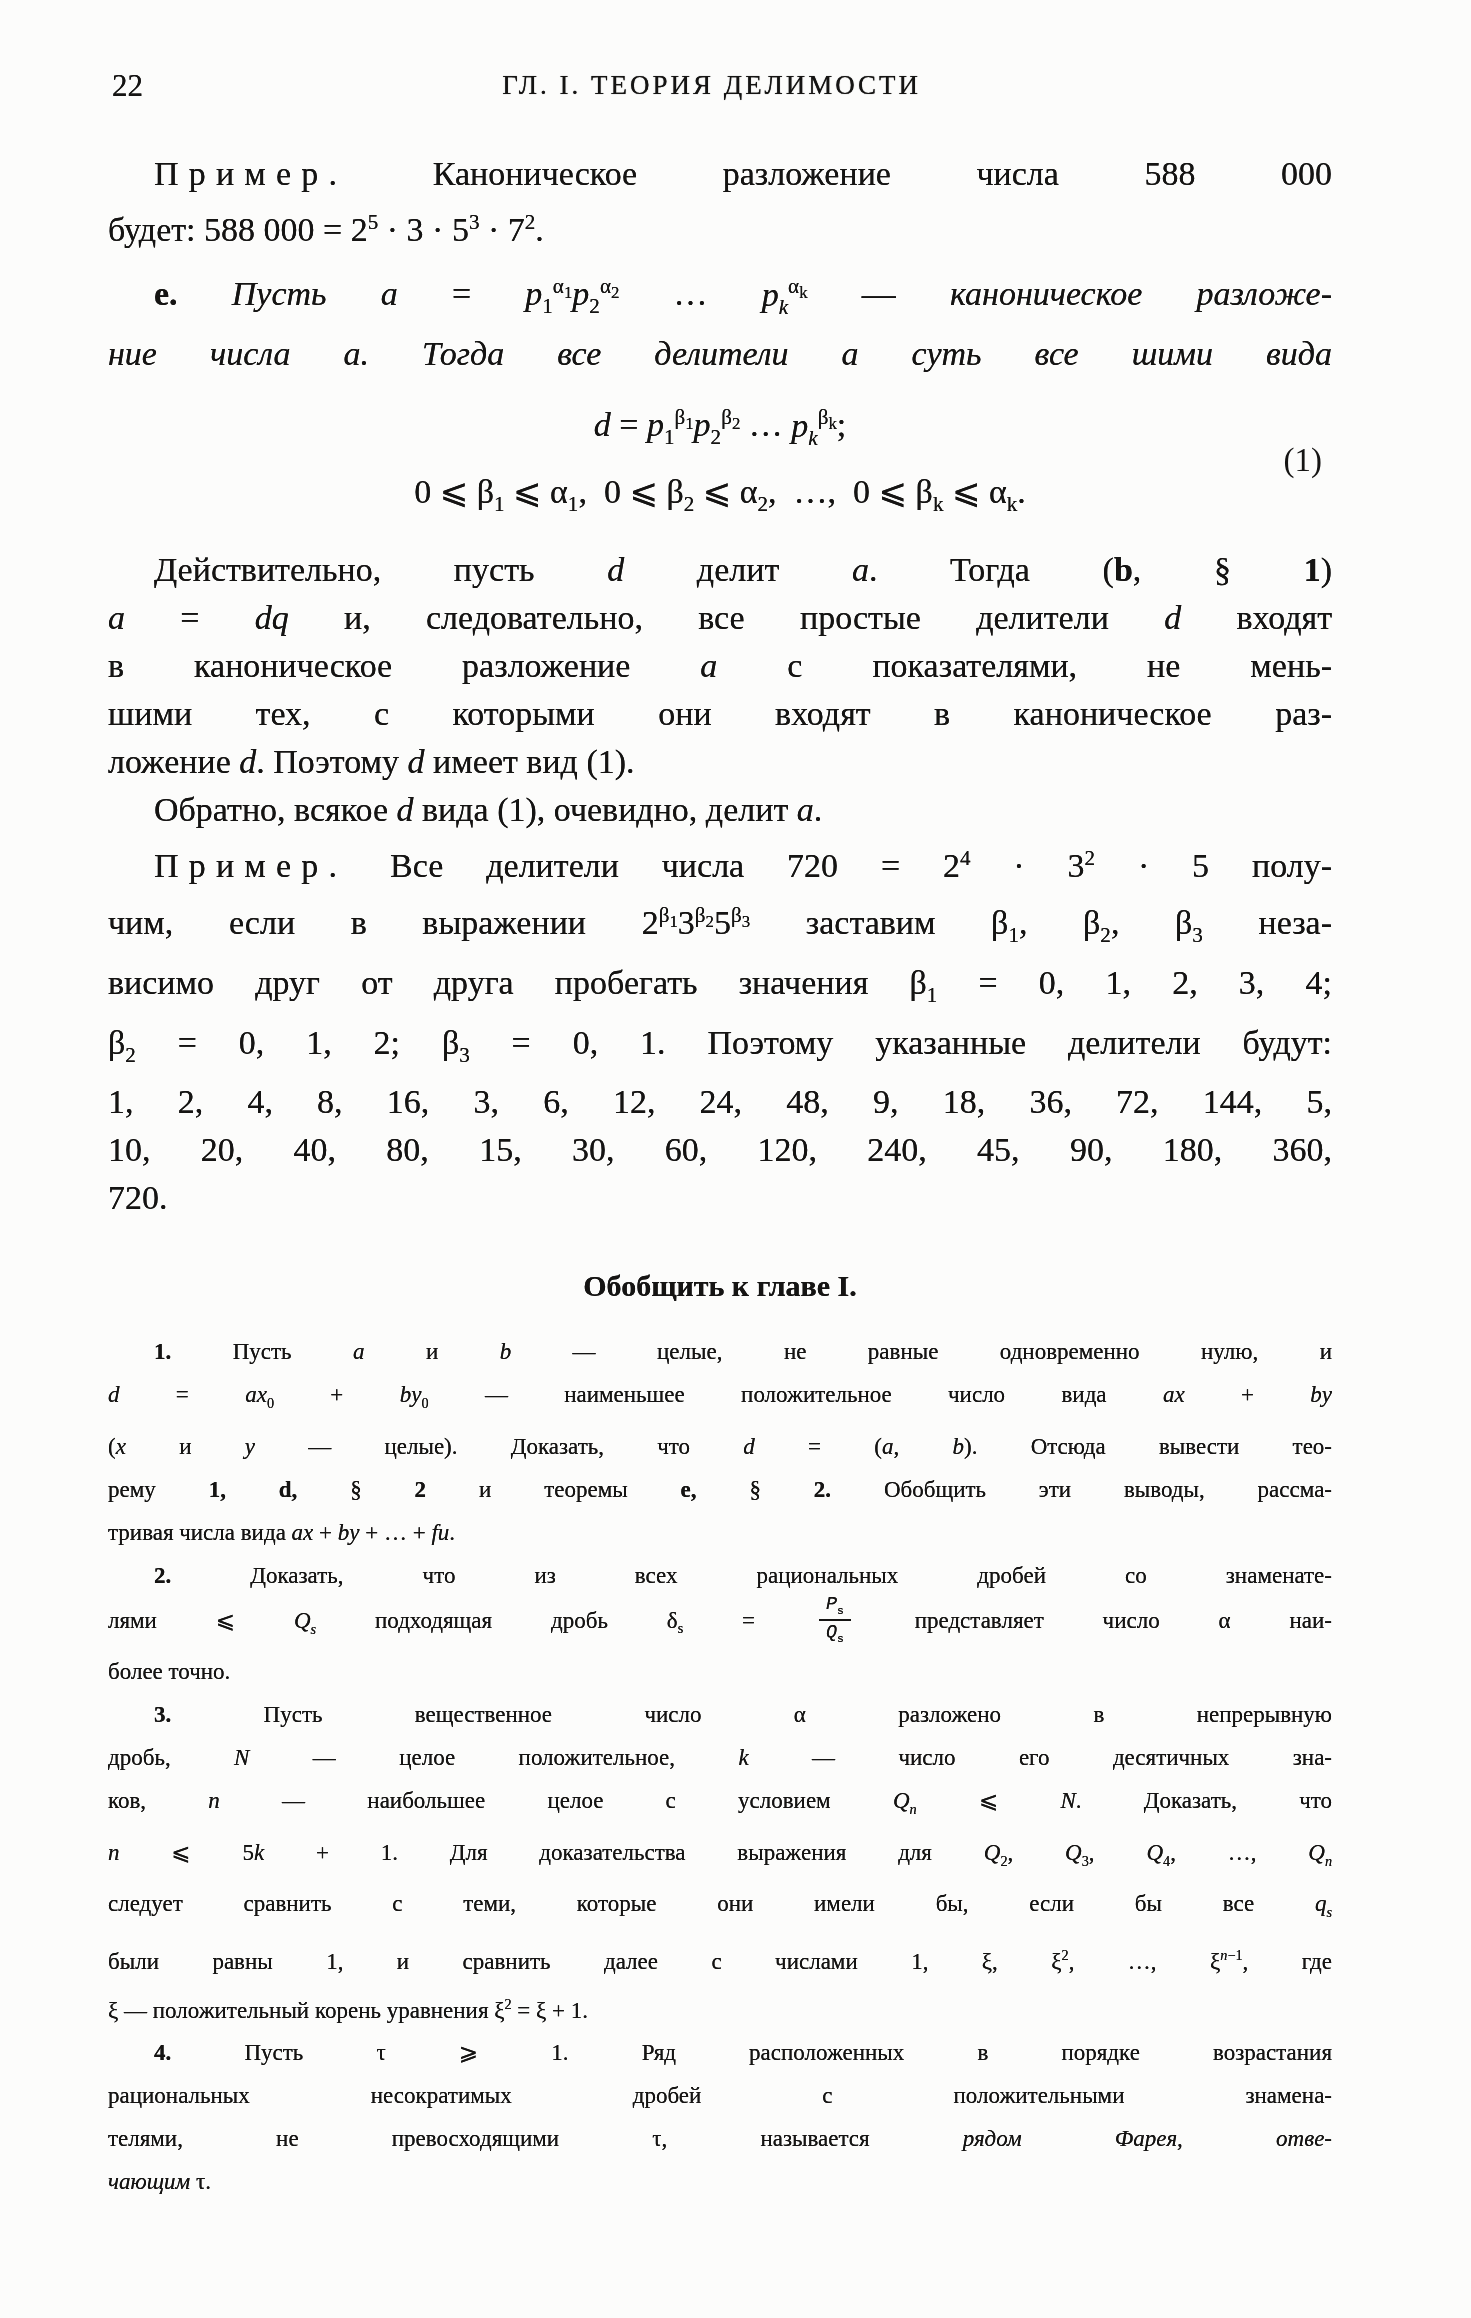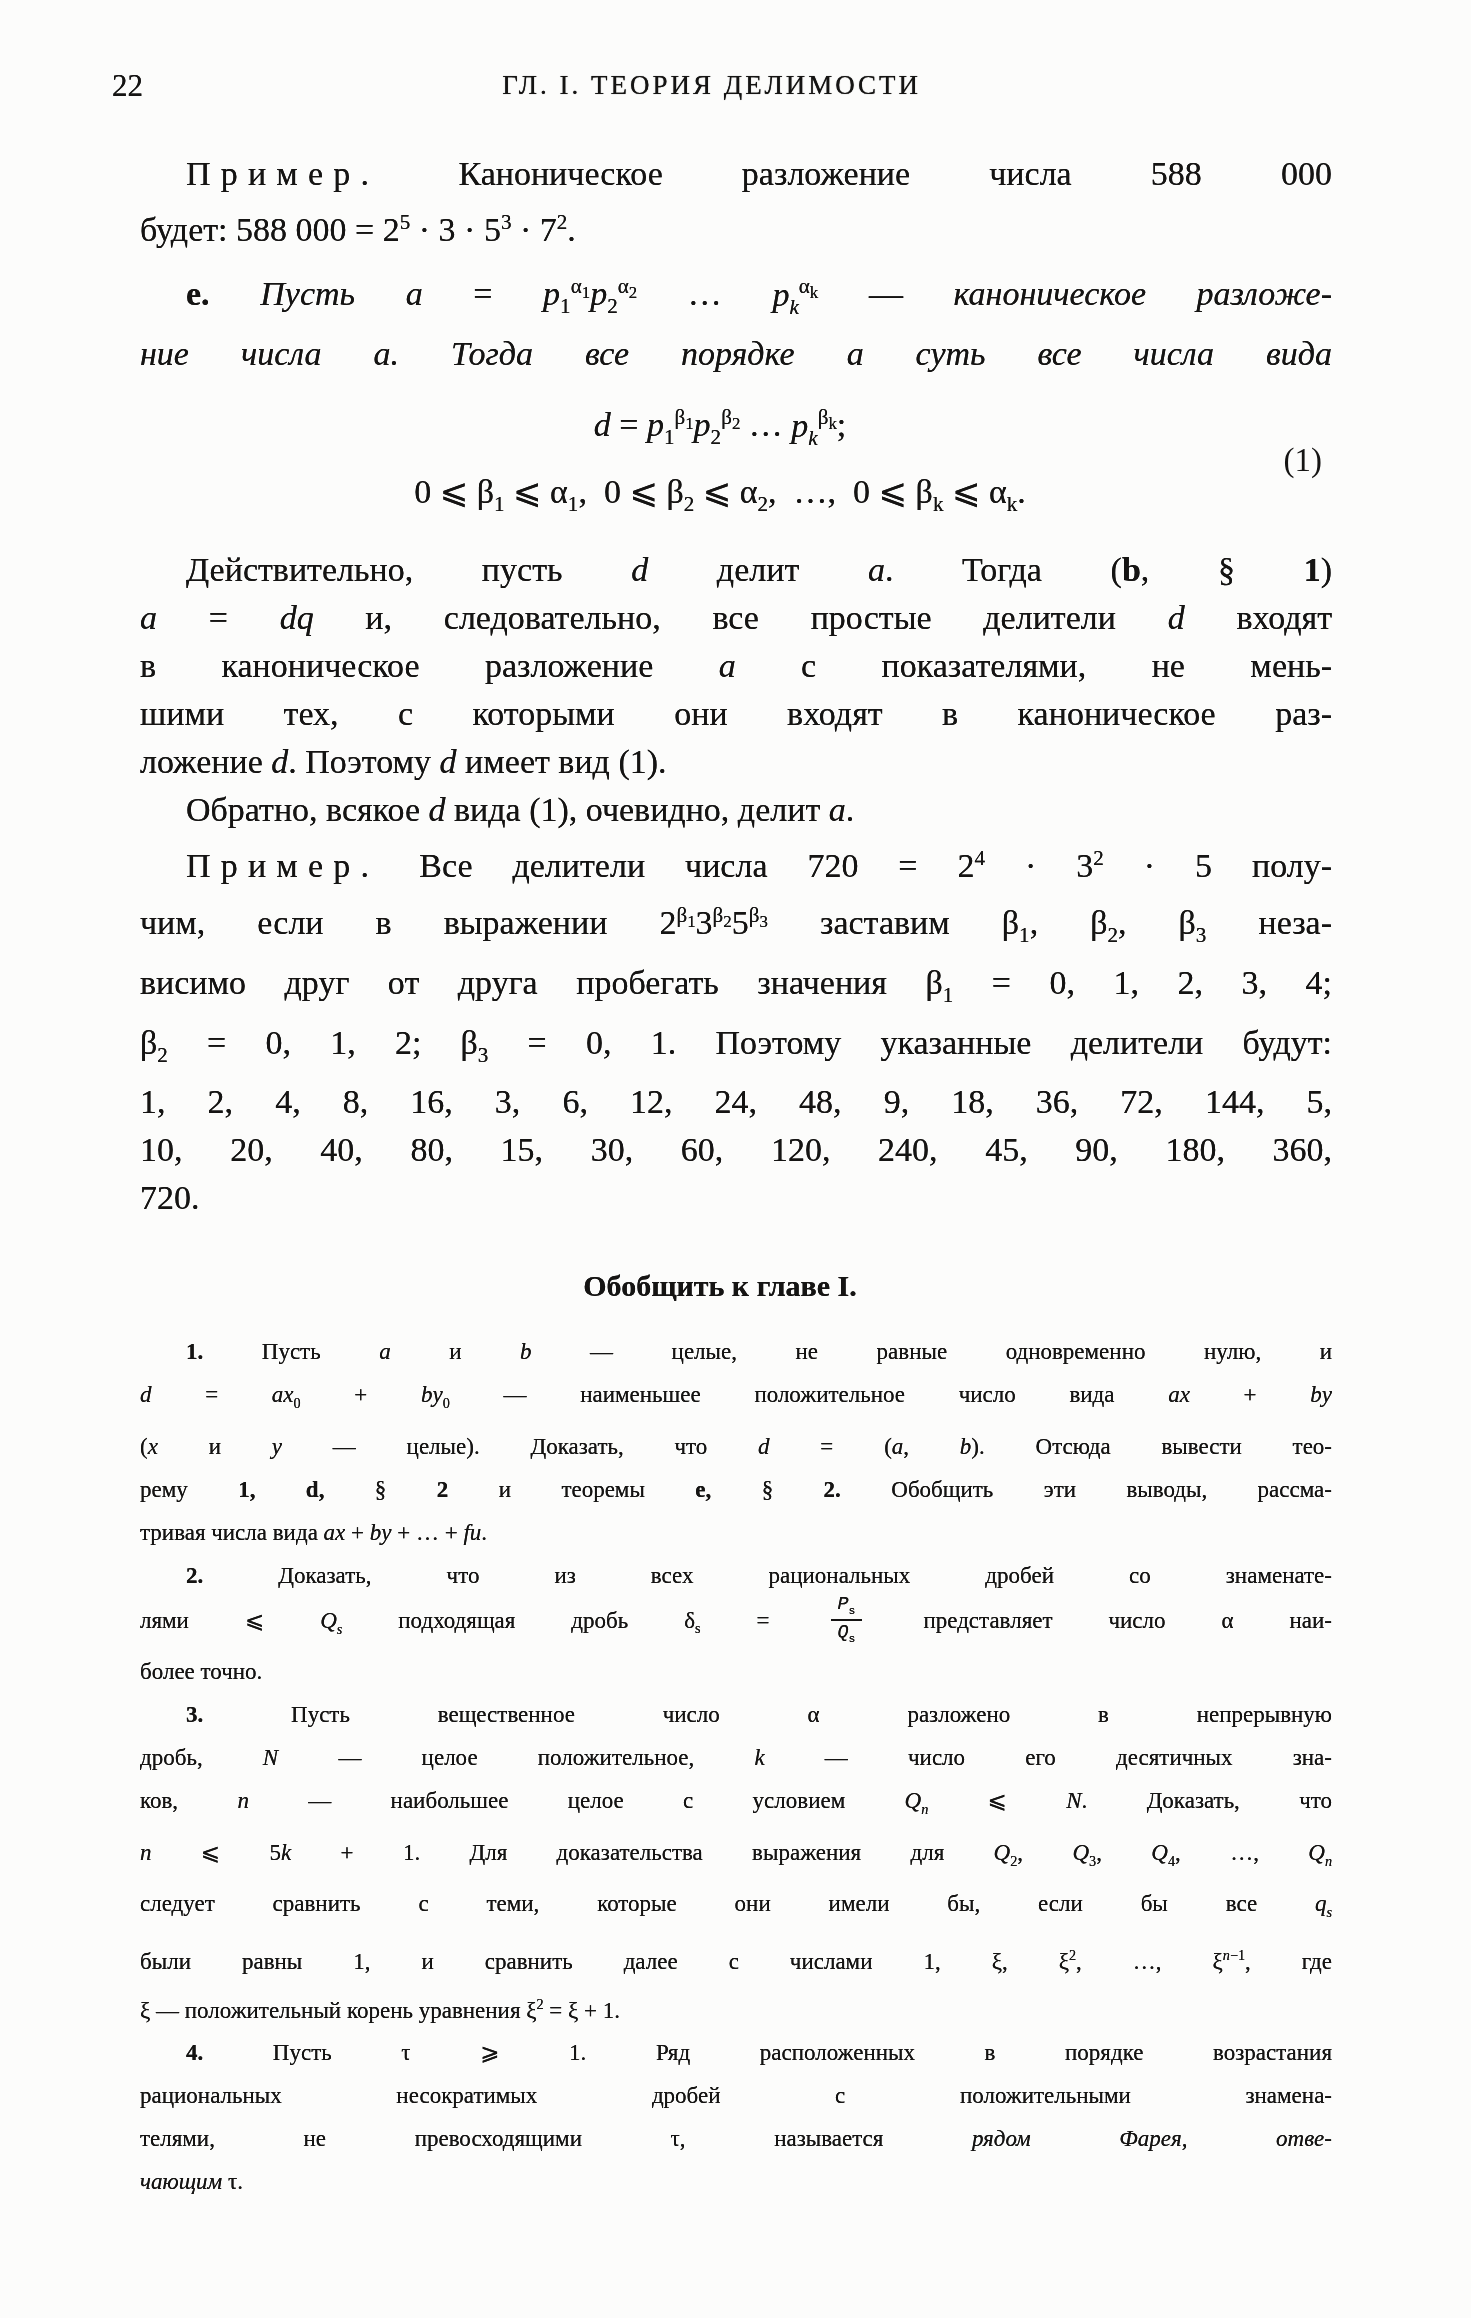--- a/index.html
+++ b/index.html
@@ -15,21 +15,21 @@
 
   .pagehead { position:relative; margin-top:64px; height:42px; }
   .pageno { position:absolute; left:4px; top:4px; font-size:31px; text-shadow:0 0 .5px currentColor; }
   .runtitle {
     position:absolute; left:50%; top:6px; transform:translateX(-52%);
     font-size:27px; letter-spacing:3px; white-space:nowrap;
     text-shadow:0 0 .7px currentColor;
   }
 
   .content { margin-top:44px; }
-  .line { font-size:34px; line-height:48px; text-shadow:0 0 .5px currentColor;margin-left:32px; }
+  .line { font-size:34px; line-height:48px; text-shadow:0 0 .5px currentColor; }
   .q .line { font-size:23px; line-height:43px; }
   .j { text-align:justify; text-align-last:justify; }
   .ind { text-indent:46px; }
   .tall { line-height:76px; }
   .gap-sm { margin-top:8px; }
 
   .sp { letter-spacing:.3em; }
   sup { font-size:62%; }
   sub { font-size:62%; }
   sup sub, sub sub { font-size:80%; }
@@ -53,21 +53,21 @@
       <span class="pageno">22</span>
       <span class="runtitle">ГЛ. I. ТЕОРИЯ ДЕЛИМОСТИ</span>
     </div>
     <div class="content" id="page-body">
         <div class="para">
           <div class="line j ind"><span class="sp">Пример.</span> Каноническое разложение числа 588 000</div>
           <div class="line">будет: 588 000 = 2<sup>5</sup> · 3 · 5<sup>3</sup> · 7<sup>2</sup>.</div>
         </div>
         <div class="para gap-sm">
           <div class="line j ind"><b>e.</b> <i>Пусть</i> <i>a</i> = <i>p</i><sub>1</sub><sup>α<sub>1</sub></sup><i>p</i><sub>2</sub><sup>α<sub>2</sub></sup> … <i>p<sub>k</sub></i><sup>α<sub>k</sub></sup> — <i>каноническое разложе-</i></div>
-          <div class="line j"><i>ние числа a. Тогда все порядке a суть все числа вида</i></div>
+          <div class="line j"><i>ние числа a. Тогда все делители a суть все шими вида</i></div>
         </div>
         <div class="formula">
           <div class="fline"><i>d</i> = <i>p</i><sub>1</sub><sup>β<sub>1</sub></sup><i>p</i><sub>2</sub><sup>β<sub>2</sub></sup> … <i>p<sub>k</sub></i><sup>β<sub>k</sub></sup>;</div>
           <div class="fline">0 ⩽ β<sub>1</sub> ⩽ α<sub>1</sub>,&nbsp; 0 ⩽ β<sub>2</sub> ⩽ α<sub>2</sub>,&nbsp; …,&nbsp; 0 ⩽ β<sub>k</sub> ⩽ α<sub>k</sub>.</div>
           <span class="eqnum">(1)</span>
         </div>
         <div class="para">
           <div class="line j ind">Действительно, пусть <i>d</i> делит <i>a</i>. Тогда (<b>b</b>, § <b>1</b>)</div>
           <div class="line j"><i>a</i> = <i>dq</i> и, следовательно, все простые делители <i>d</i> входят</div>
           <div class="line j">в каноническое разложение <i>a</i> с показателями, не мень-</div>

